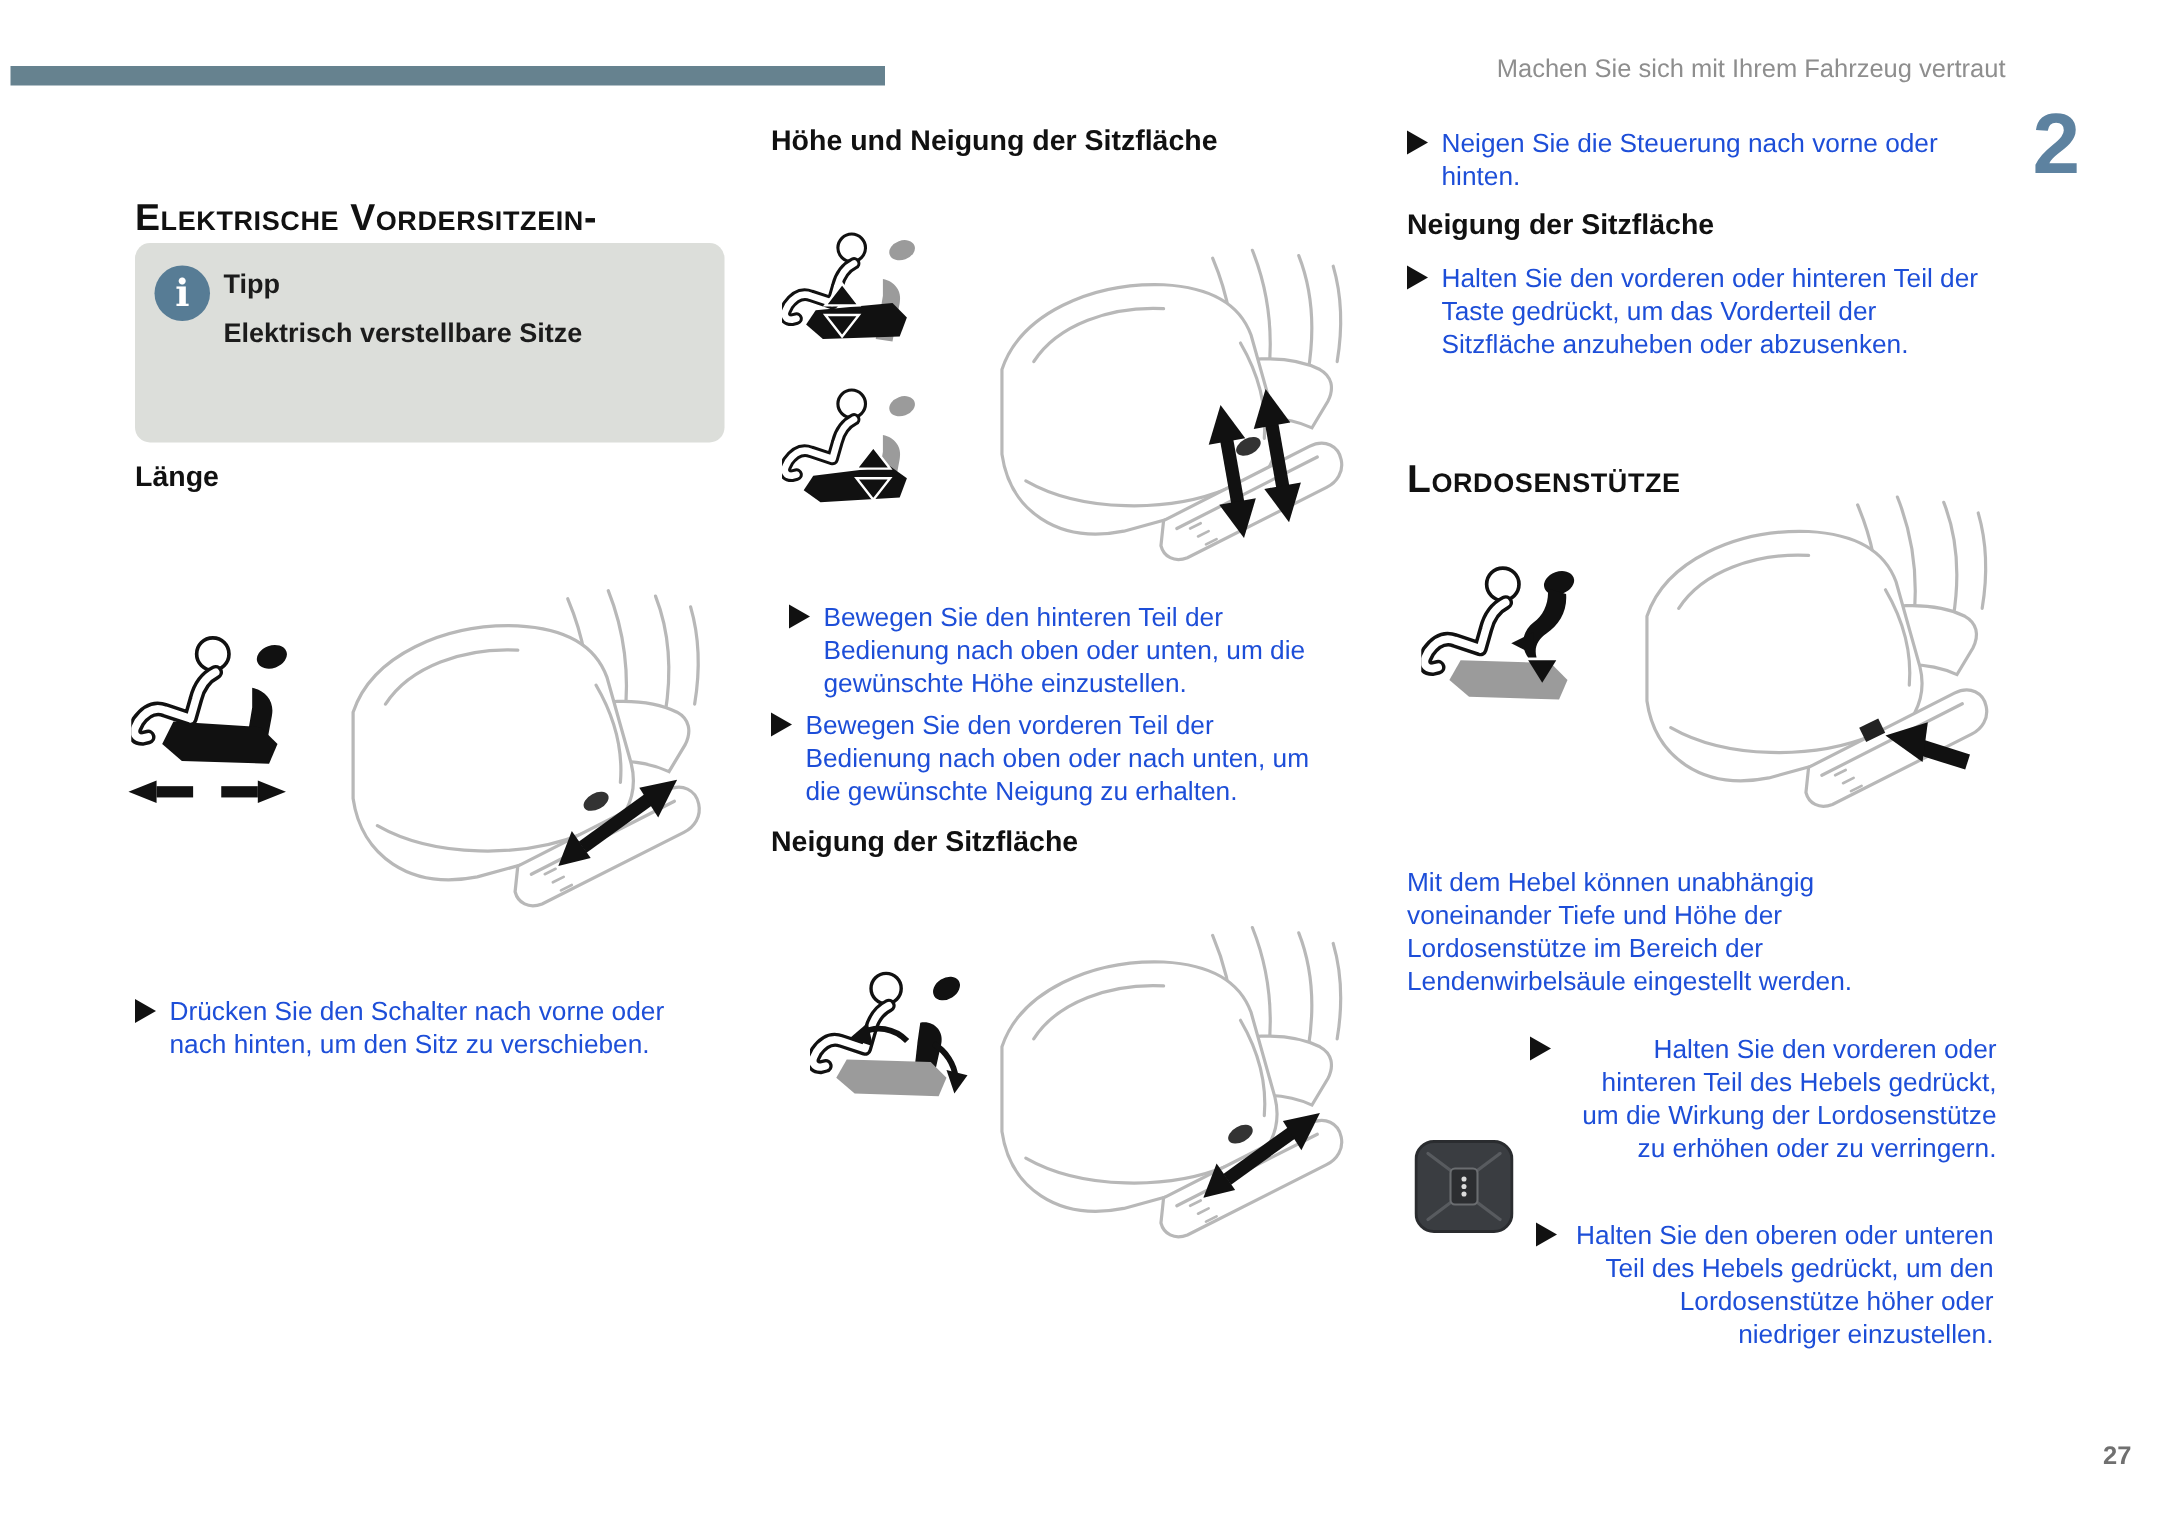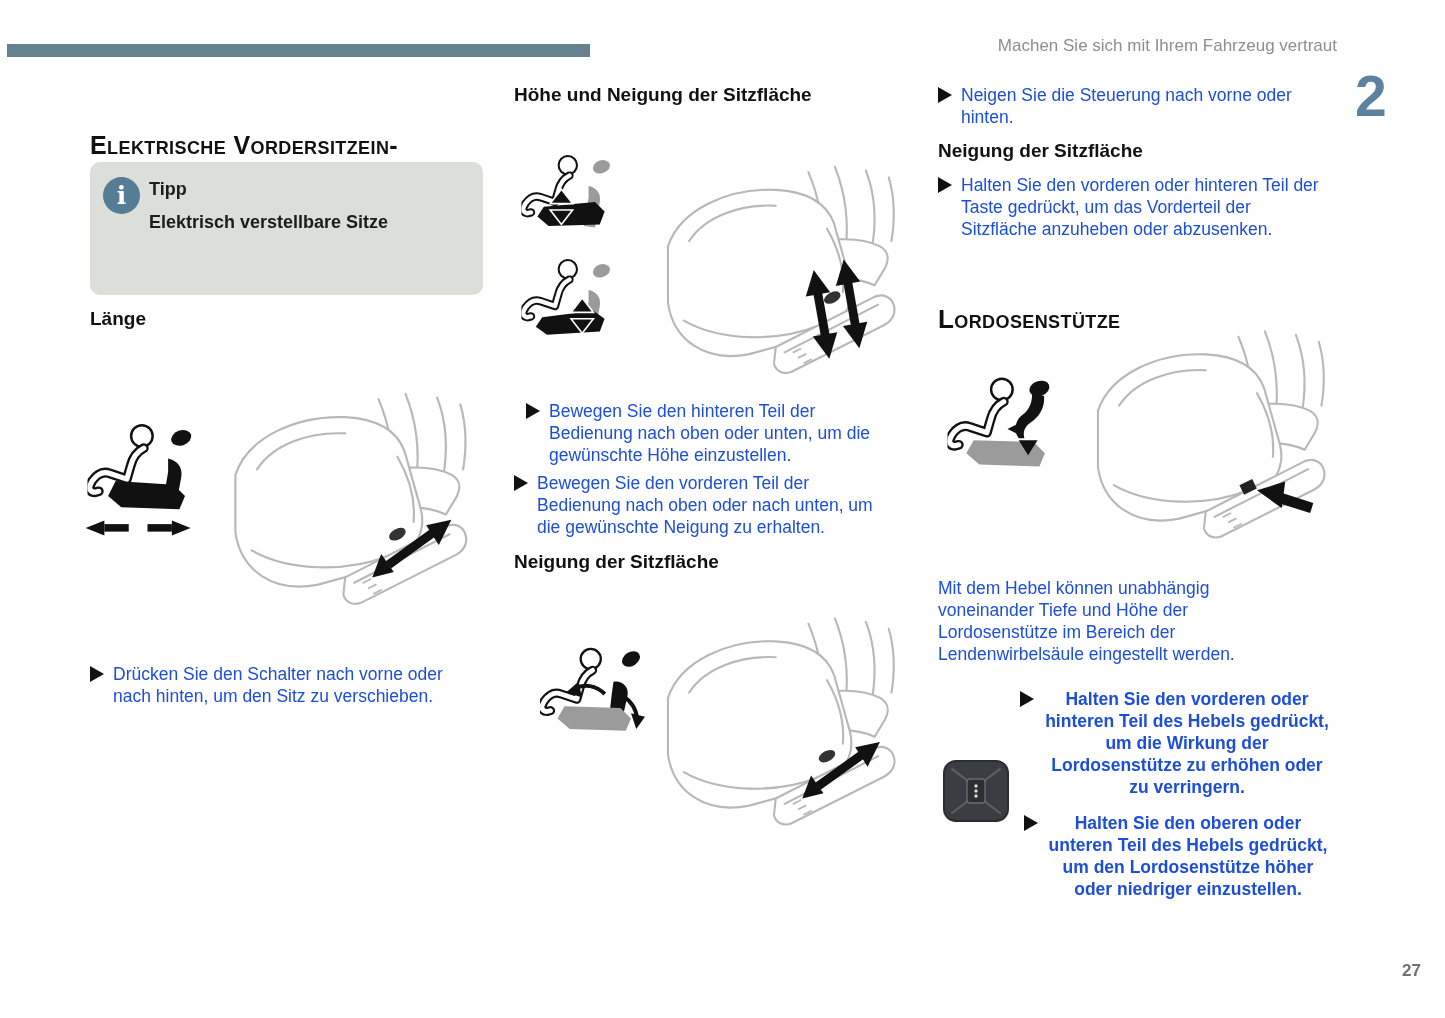--- a/index.html
+++ b/index.html
@@ -17,21 +17,21 @@
   .body-txt{font-size:17.5px;line-height:22px;color:#1d4ed8;}
   .bullet{display:flex;align-items:flex-start;gap:9px;}
   .tri{width:0;height:0;border-left:14px solid #111;border-top:8px solid transparent;border-bottom:8px solid transparent;margin-top:3px;flex:none;}
   .tip-box{left:90px;top:162px;width:393px;height:133px;background:#dcdeda;border-radius:10px;}
   .tip-icon{position:absolute;left:13px;top:15px;width:37px;height:37px;border-radius:50%;background:#577c95;
     color:#fff;font-family:"DejaVu Serif",serif;font-weight:700;font-size:25px;display:flex;align-items:center;justify-content:center;}
   .tip-title{position:absolute;left:59px;top:17px;font-weight:700;font-size:18px;}
   .tip-sub{position:absolute;left:59px;top:50px;font-weight:700;font-size:18px;}
   .tip-body{position:absolute;left:12px;top:84px;width:368px;font-size:17.5px;line-height:22px;}
   .page-num{left:1402px;top:961px;font-size:17px;font-weight:700;color:#707070;}
-  .centered{text-align:center;font-weight:bold;}
+  .centered{text-align:right;}
   svg{display:block;}
 </style>
 </head>
 <body>
 
 <svg width="0" height="0" style="position:absolute" aria-hidden="true">
   <defs>
     <symbol id="person-fig" viewBox="0 0 100 100">
       <circle cx="58" cy="14" r="11.5" fill="#fff" stroke="#111" stroke-width="2.6"></circle>
       <path d="M60 27 C52 31 48 38 46 46 L42 60 L24 54 C16 51 10 55 5 62 L3 66 C1 70 3 74 8 74 L12 73" fill="none" stroke="#111" stroke-width="10.5" stroke-linecap="round" stroke-linejoin="round"></path>

